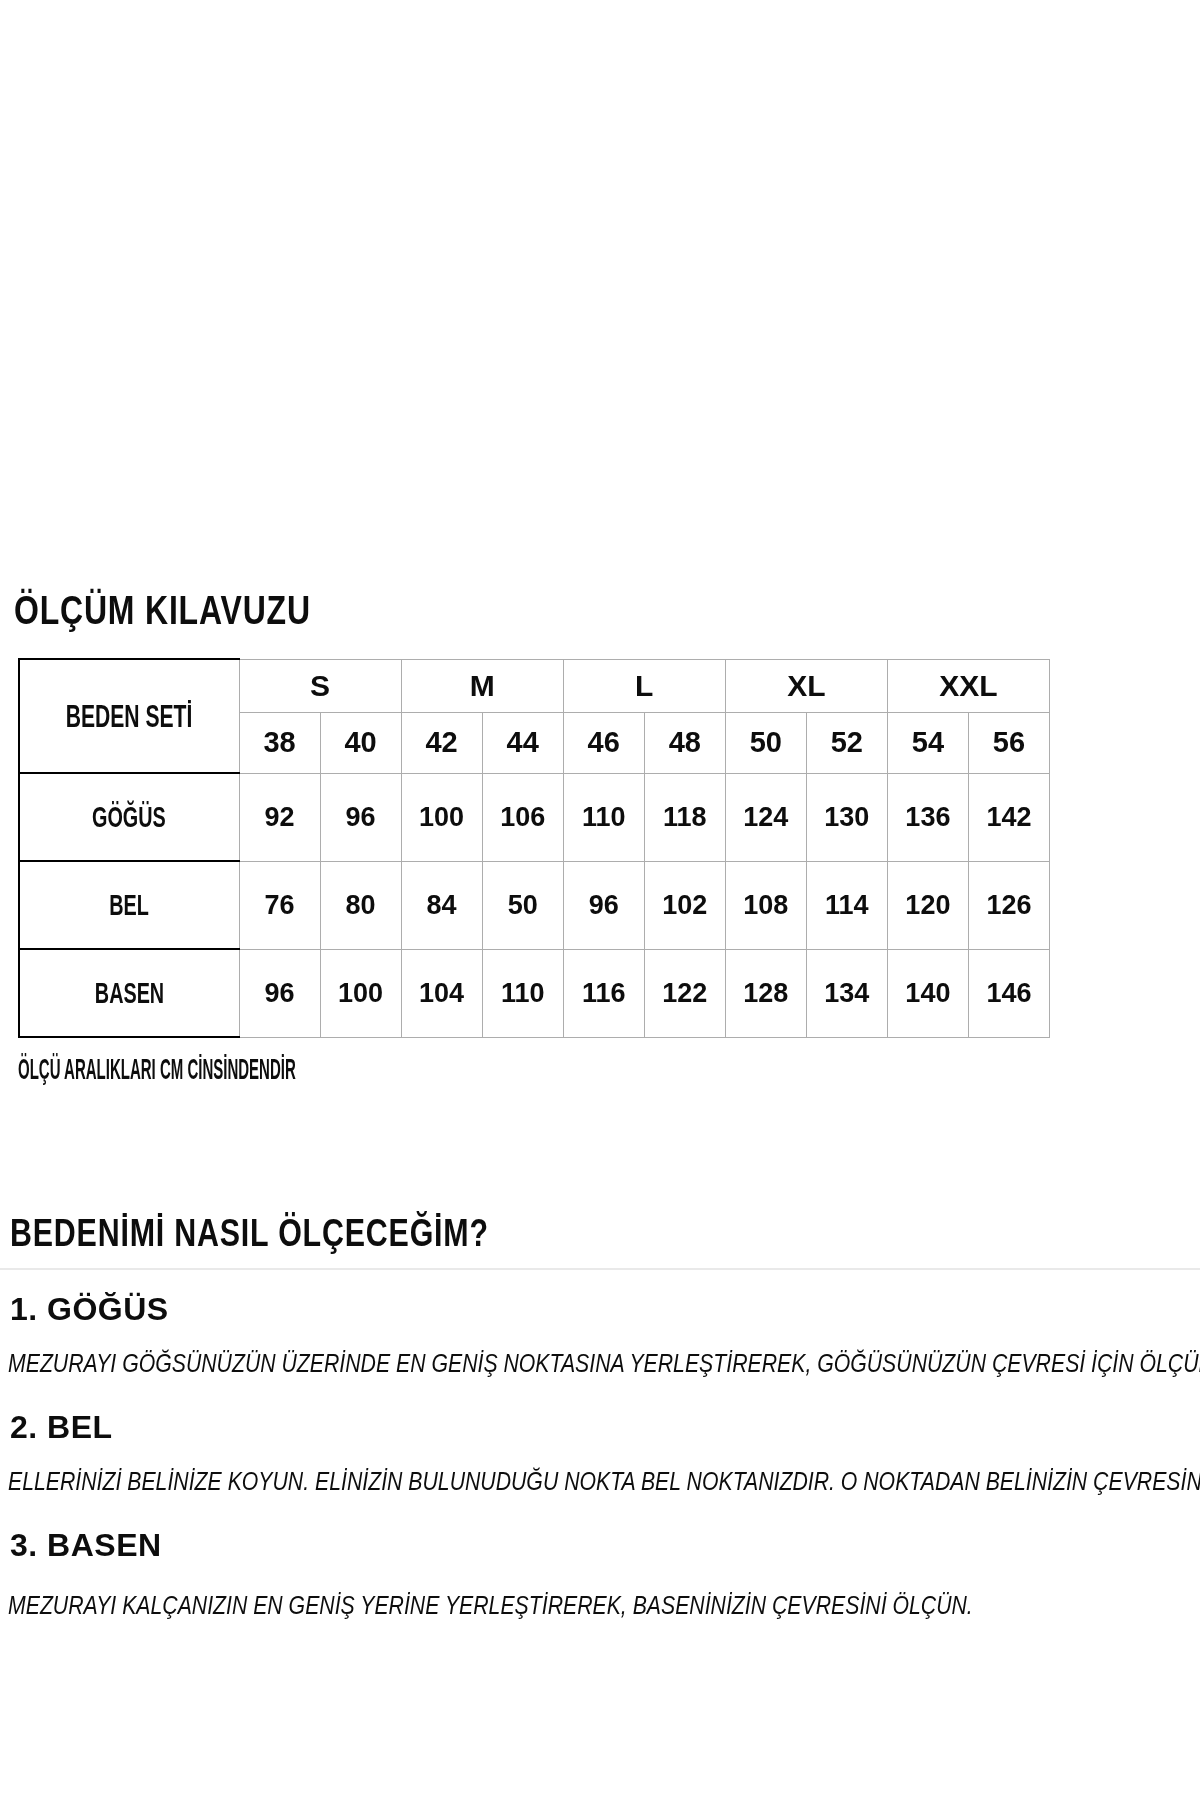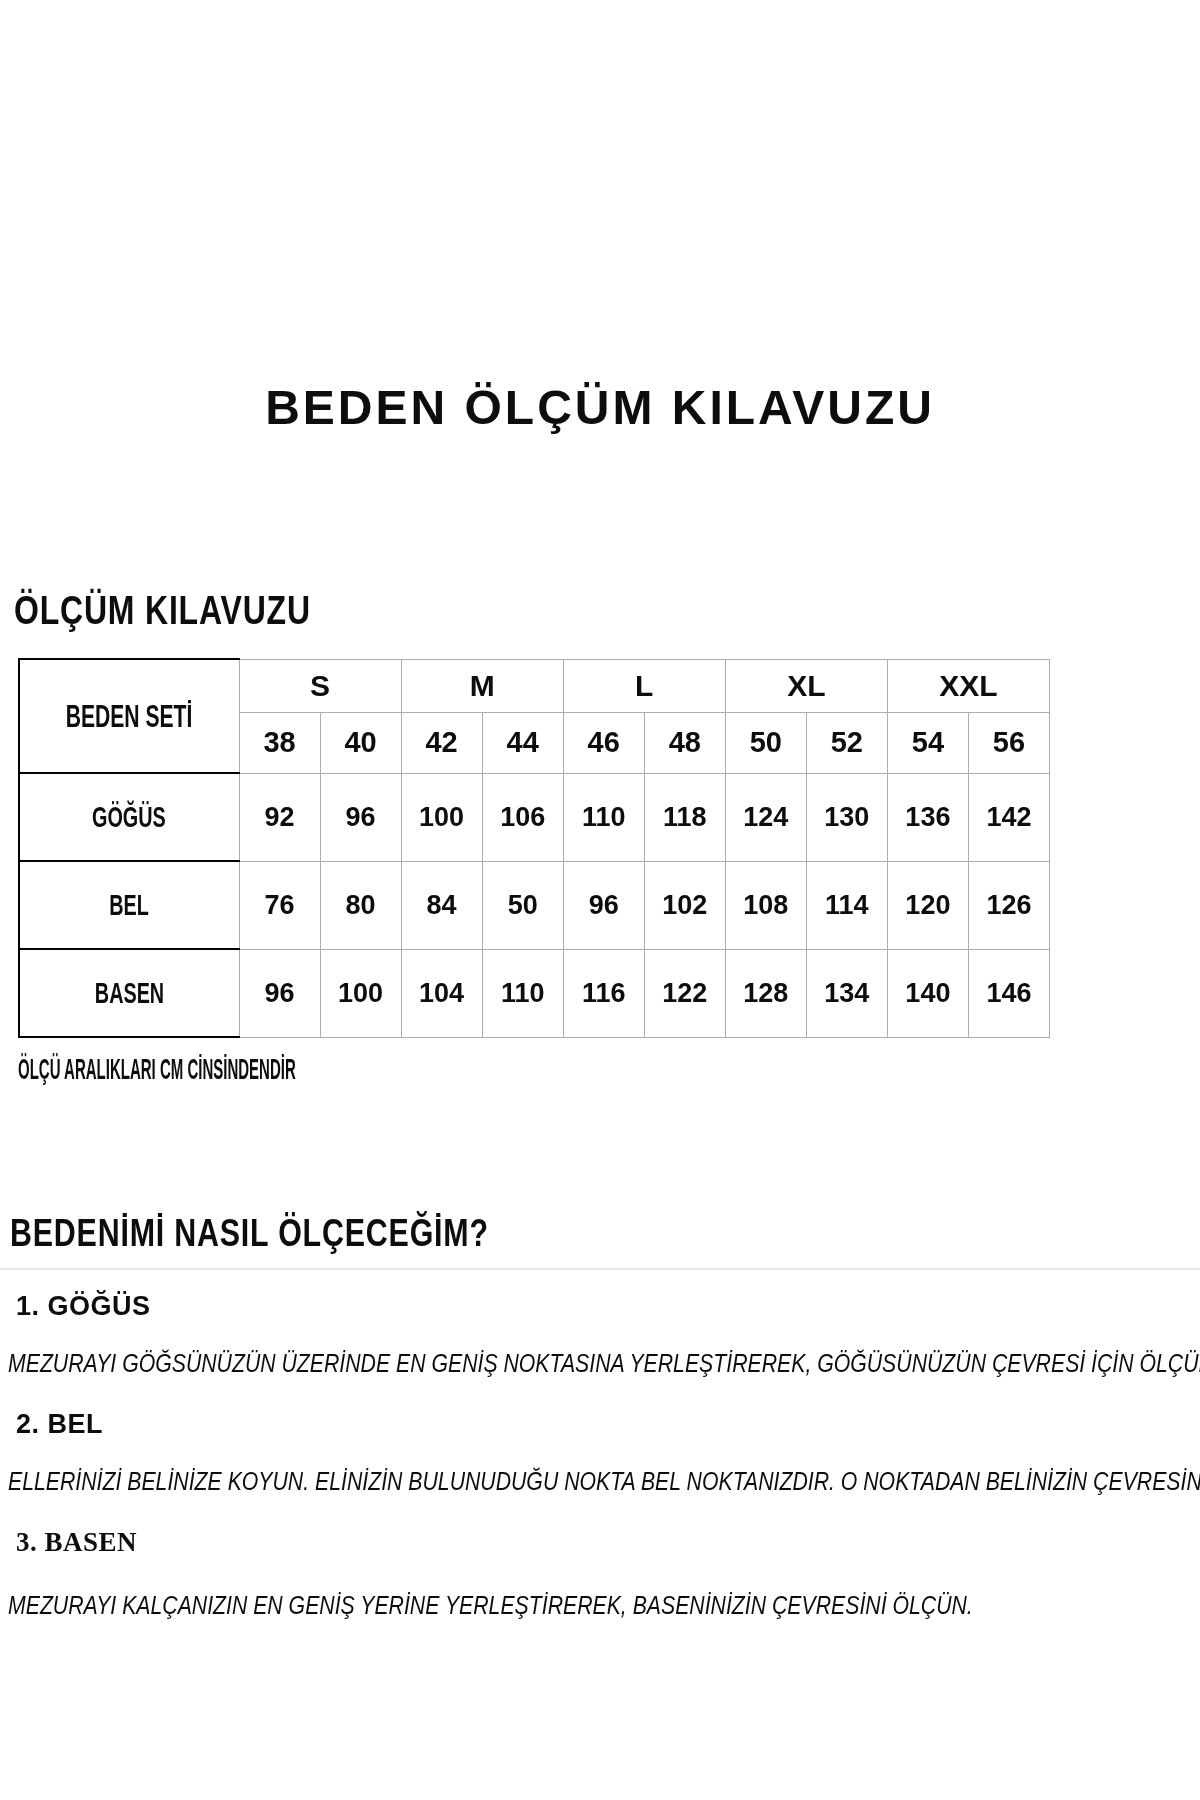--- a/index.html
+++ b/index.html
@@ -46,41 +46,40 @@
 
   .unit-note {
     position:absolute; left:18px; top:1052px;
     font-size:30px; font-weight:bold; white-space:nowrap;
     transform:scaleX(0.5); transform-origin:0 50%;
   }
 
   .divider { position:absolute; left:0; top:1268px; width:1200px; height:2px; background:#e9e9e9; }
 
   .step-title {
-    position:absolute; left:16px;
-    font-size:27px; font-weight:bold; white-space:nowrap; letter-spacing:0.5px;
+    position:absolute; left:10px;
+    font-size:32px; font-weight:bold; white-space:nowrap; letter-spacing:0.5px;
   }
   .step-text {
     position:absolute; left:8px;
     font-size:25px; font-style:italic; white-space:nowrap;
     transform:scaleX(0.85); transform-origin:0 50%;
   }
   #step1-title { top:1291px; }
   #step1-text  { top:1349px; }
   #step2-title { top:1409px; }
   #step2-text  { top:1467px; }
-  #step3-title { top:1527px;font-family:Liberation Serif, serif; }
+  #step3-title { top:1527px; }
   #step3-text  { top:1591px; }
 </style>
 </head>
 <body>
 
 <div class="page">
 
-  <div class="page-title">BEDEN ÖLÇÜM KILAVUZU</div>
 
   <div class="sec-heading" id="olcum-heading">ÖLÇÜM KILAVUZU</div>
 
   <table class="size-table">
     <colgroup>
       <col style="width:220px">
       <col span="10">
     </colgroup>
     <thead>
         <tr>

